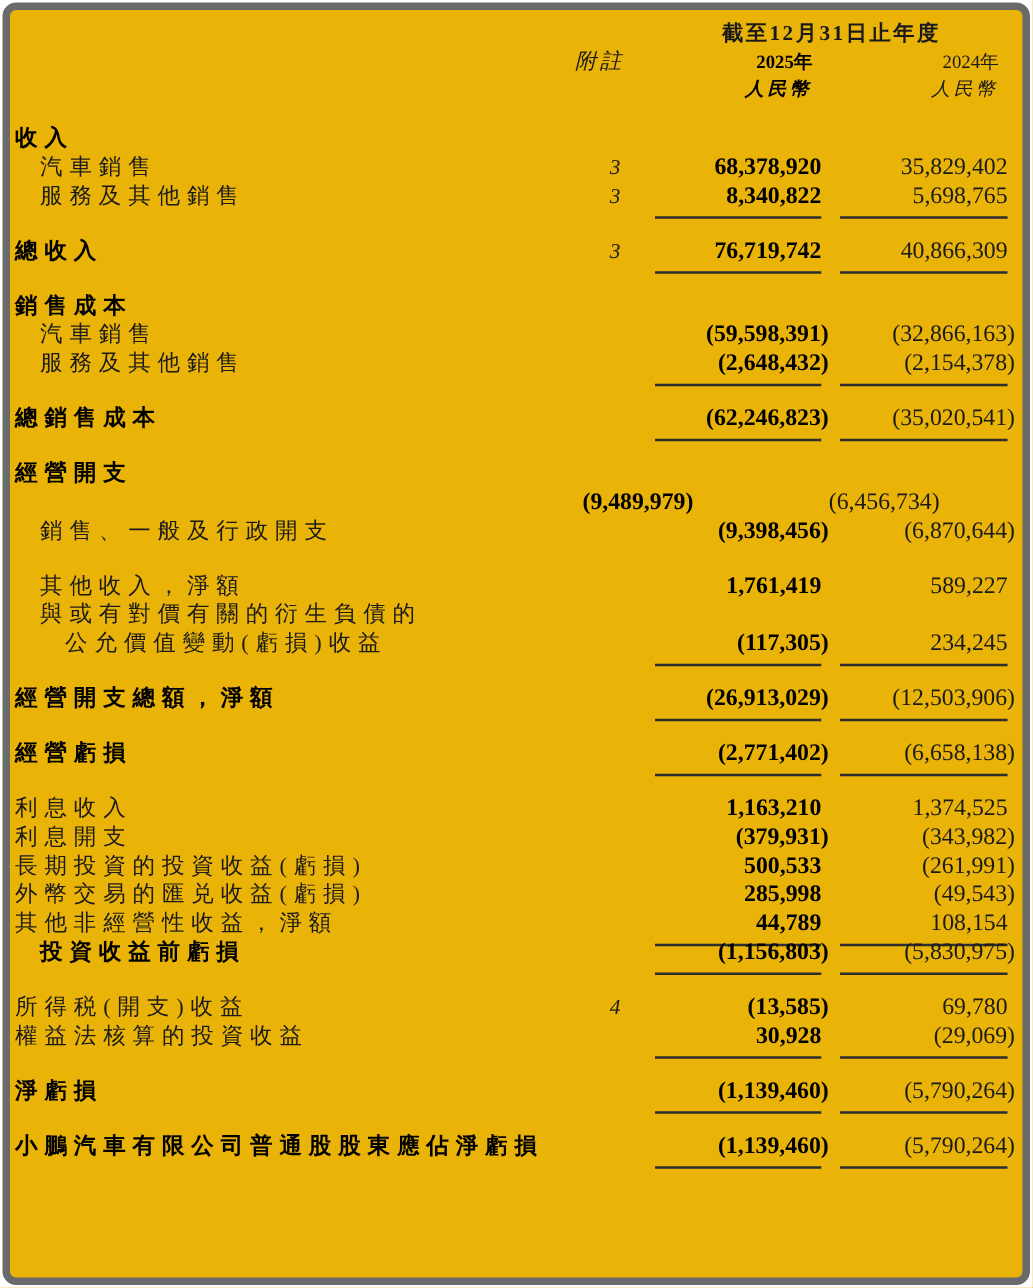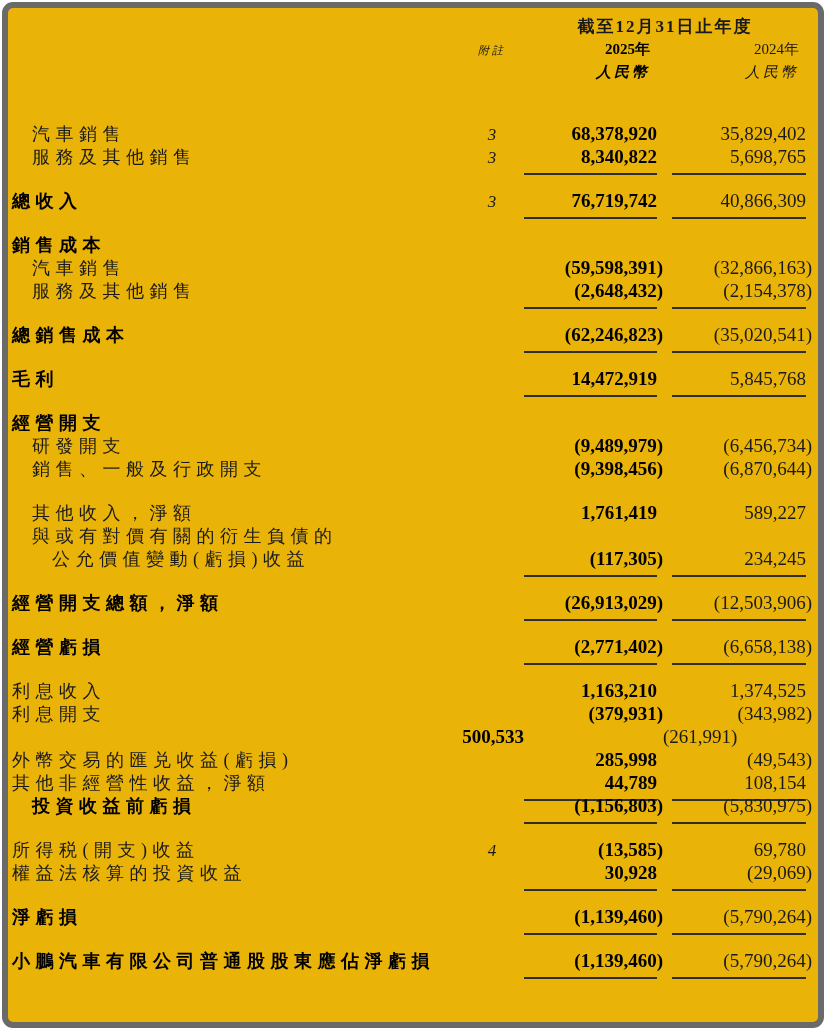--- a/index.html
+++ b/index.html
@@ -28,23 +28,23 @@
   .period {
     grid-column: 3 / 6;
     text-align: center;
     font-weight: bold;
     font-size: 17px;
     letter-spacing: 2px;
     white-space: nowrap;
   }
   .note-h {
     grid-column: 2;
-    text-align: center;
+    text-align: left;
     font-style: italic;
-    font-size: 11px;
+    font-size: 17px;
     letter-spacing: 3px;
     white-space: nowrap;
   }
   .yr { text-align: right; padding-right: 7px; font-size: 15px; white-space: nowrap; }
   .bold { font-weight: bold; color: #000; }
   .ital { font-style: italic; }
   .cur { letter-spacing: 3px; }
   
   .rows { margin-top: 16px; }
   .row { height: 23px; line-height: 23px; }
@@ -91,20 +91,21 @@
   <div class="grid5 hline">
     <div></div>
     <div></div>
     <div class="yr ital cur bold">人民幣</div>
     <div></div>
     <div class="yr ital cur">人民幣</div>
   </div>
 
   <div class="rows" id="rows-host">
   <div class="row grid5">
+    <div class="label b">收入</div>
     <div class="note"></div>
     <div class="val v25"><span class="t"></span></div>
     <div></div>
     <div class="val v24"><span class="t"></span></div>
   </div>
 
   <div class="row grid5">
     <div class="label ind1">汽車銷售</div>
     <div class="note">3</div>
     <div class="val v25"><span class="t">68,378,920</span></div>
@@ -153,38 +154,30 @@
   </div>
 
   <div class="row grid5 gap ul">
     <div class="label b">總銷售成本</div>
     <div class="note"></div>
     <div class="val v25"><span class="t neg">(62,246,823)</span></div>
     <div></div>
     <div class="val v24"><span class="t neg">(35,020,541)</span></div>
   </div>
 
-  <div class="row grid5 gap ul">
-    <div class="label b">毛利</div>
-    <div class="note"></div>
-    <div class="val v25"><span class="t">14,472,919</span></div>
-    <div></div>
-    <div class="val v24"><span class="t">5,845,768</span></div>
-  </div>
 
   <div class="row grid5 gap">
     <div class="label b">經營開支</div>
     <div class="note"></div>
     <div class="val v25"><span class="t"></span></div>
     <div></div>
     <div class="val v24"><span class="t"></span></div>
   </div>
 
   <div class="row grid5">
-    <div class="label ind1">研發開支</div>
     <div class="note"></div>
     <div class="val v25"><span class="t neg">(9,489,979)</span></div>
     <div></div>
     <div class="val v24"><span class="t neg">(6,456,734)</span></div>
   </div>
 
   <div class="row grid5">
     <div class="label ind1">銷售、一般及行政開支</div>
     <div class="note"></div>
     <div class="val v25"><span class="t neg">(9,398,456)</span></div>
@@ -242,20 +235,21 @@
 
   <div class="row grid5">
     <div class="label">利息開支</div>
     <div class="note"></div>
     <div class="val v25"><span class="t neg">(379,931)</span></div>
     <div></div>
     <div class="val v24"><span class="t neg">(343,982)</span></div>
   </div>
 
   <div class="row grid5">
+    <div class="label">長期投資的投資收益(虧損)</div>
     <div class="note"></div>
     <div class="val v25"><span class="t">500,533</span></div>
     <div></div>
     <div class="val v24"><span class="t neg">(261,991)</span></div>
   </div>
 
   <div class="row grid5">
     <div class="label">外幣交易的匯兑收益(虧損)</div>
     <div class="note"></div>
     <div class="val v25"><span class="t">285,998</span></div>

